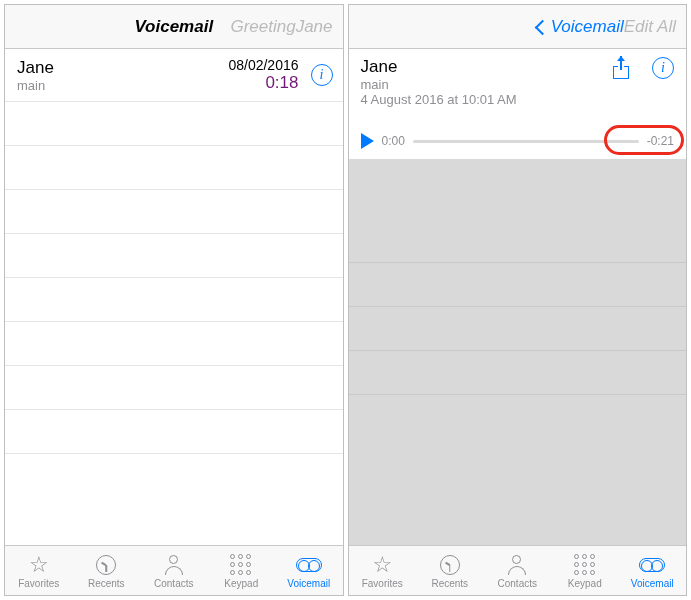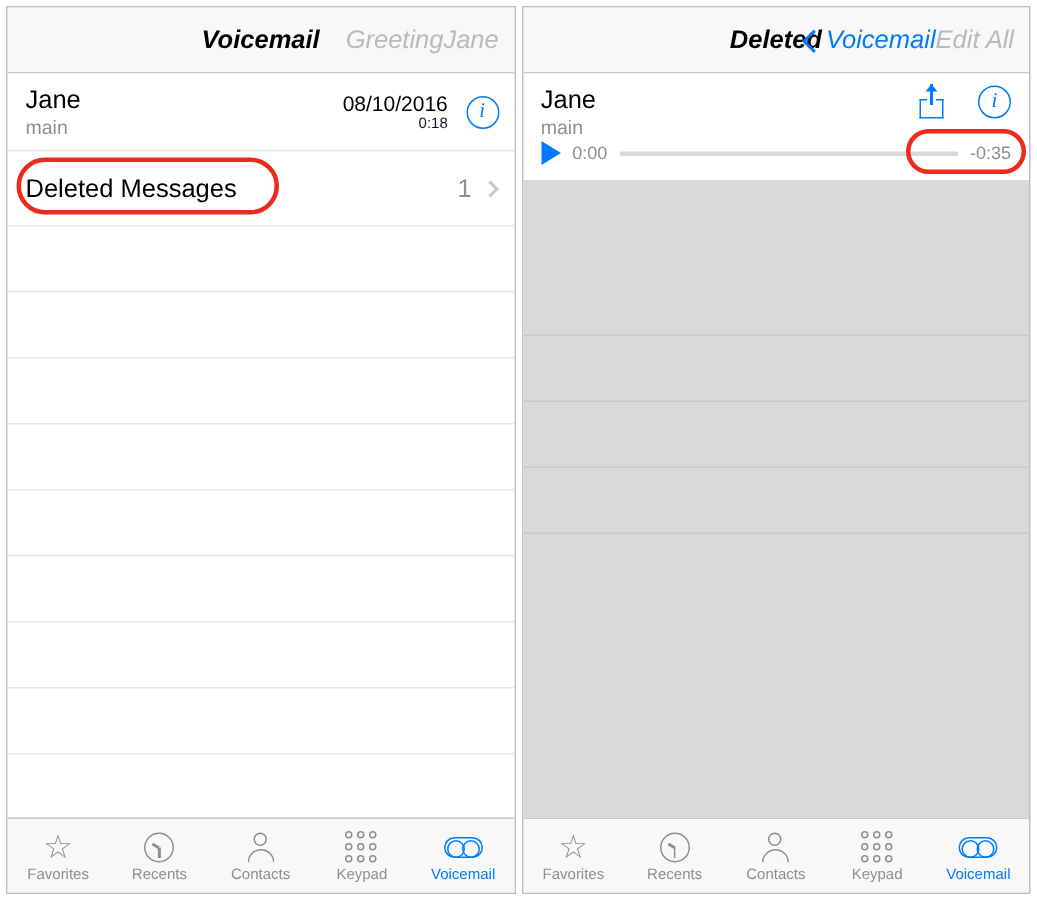--- a/index.html
+++ b/index.html
@@ -69,21 +69,21 @@
     display: flex;
     align-items: center;
     min-height: 50px;
     position: relative;
   }
   .row.pad-right { padding-right: 44px; }
   .row .col-main { flex: 1; }
   .row .name { font-size: 17px; color:#000; }
   .row .sub  { font-size: 13px; color:#8e8e93; }
   .row .meta { text-align: right; font-size: 14px; color:#000; }
-  .row .meta .dur { font-size: 10px; color:#0f172a; }
+  .row .meta .dur { font-size: 17px; color:#701a75; }
   .info-icon {
     width: 22px; height: 22px;
     border: 1.5px solid #007aff;
     border-radius: 50%;
     color:#007aff;
     font-family: Georgia, serif;
     font-style: italic;
     font-size: 14px;
     display: inline-flex;
     align-items: center;
@@ -144,21 +144,21 @@
     position:absolute; top:-1px; left:7px;
     width:0;height:0;
     border-left:4px solid transparent;
     border-right:4px solid transparent;
     border-bottom:5px solid #007aff;
   }
   .scrubber {
     display:flex;
     align-items:center;
     gap:8px;
-    margin-top:2px;
+    margin-top:26px;
     font-size:12px;
     color:#8e8e93;
   }
   .play-icon {
     width:0;height:0;
     border-top:8px solid transparent;
     border-bottom:8px solid transparent;
     border-left:13px solid #007aff;
   }
   .track {
@@ -240,32 +240,26 @@
     <div class="nav-right">Jane</div>
   </div>
 
   <div class="list">
     <div class="row pad-right">
       <div class="col-main">
         <div class="name">Jane</div>
         <div class="sub">main</div>
       </div>
       <div class="meta">
-        <div>08/10/2016</div>
+        <div>08/02/2016</div>
         <div class="dur">0:18</div>
       </div>
       <span class="info-icon info-abs">i</span>
     </div>
 
-    <div class="row" style="position:relative;">
-      <div class="name">Deleted Messages</div>
-      <div class="count">1</div>
-      <div class="chevron-right"></div>
-      <div class="highlight-round" style="left:6px; top:4px; width:175px; height:38px;"></div>
-    </div>
 
     <div class="empty-rows">
       <div class="erow"></div>
         <div class="erow"></div>
         <div class="erow"></div>
       <div class="erow"></div>
         <div class="erow"></div>
         <div class="erow"></div>
       <div class="erow"></div>
         <div class="erow"></div>
@@ -317,45 +311,45 @@
       <span>Voicemail</span>
     </div>
   </div>
 </div>
 
 <div class="screen">
   <div class="navbar">
     <div class="nav-left active">
       <span class="back-chevron"></span><span>Voicemail</span>
     </div>
-    <div class="nav-title">Deleted</div>
     <div class="nav-right">Edit All</div>
   </div>
 
   <div class="detail" style="position:relative;">
     <div class="top">
       <div class="caller-block">
         <div class="caller-name">Jane</div>
         <div class="caller-sub">main</div>
+        <div class="caller-date">4 August 2016 at 10:01 AM</div>
       </div>
       <span class="share-icon">
         <span class="arrowhead"></span>
           <span class="arrow"></span>
         <span class="boxtl"></span>
           <span class="boxtr"></span>
           <span class="box"></span>
       </span>
       <span class="info-icon">i</span>
     </div>
 
     <div class="scrubber">
       <span class="play-icon"></span>
       <span>0:00</span>
       <div class="track"></div>
-      <span>-0:35</span>
+      <span>-0:21</span>
     </div>
 
     <div class="highlight-round" style="right:2px; bottom:4px; width:80px; height:30px;"></div>
   </div>
 
   <div class="gray-fill">
     <div style="height:44px;border-bottom:1px solid #c9c9c9;margin-top:60px;"></div>
     <div style="height:44px;border-bottom:1px solid #c9c9c9;"></div>
     <div style="height:44px;border-bottom:1px solid #c9c9c9;"></div>
     <div style="height:44px;border-bottom:1px solid #c9c9c9;"></div>

